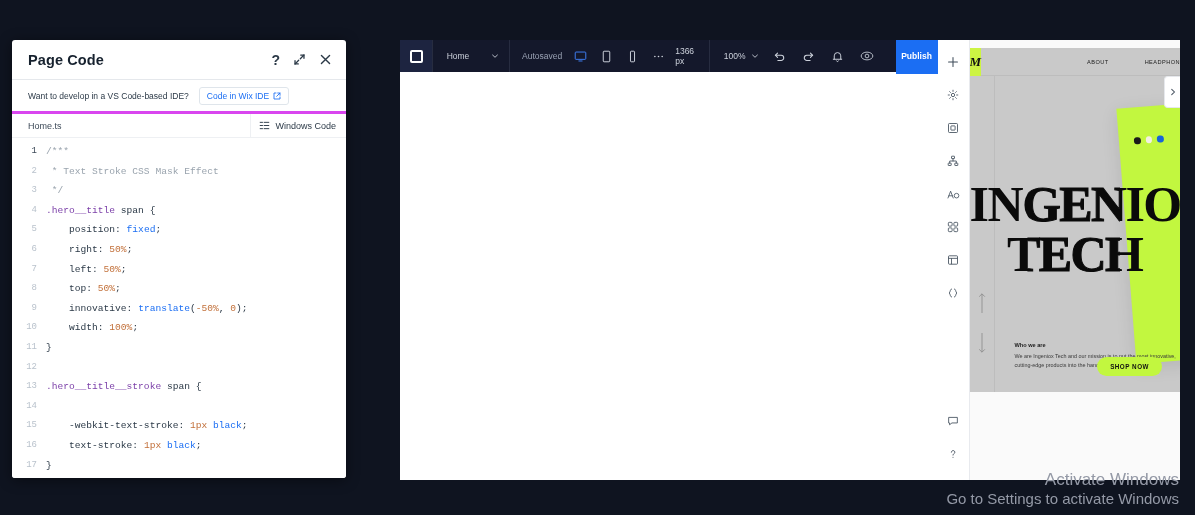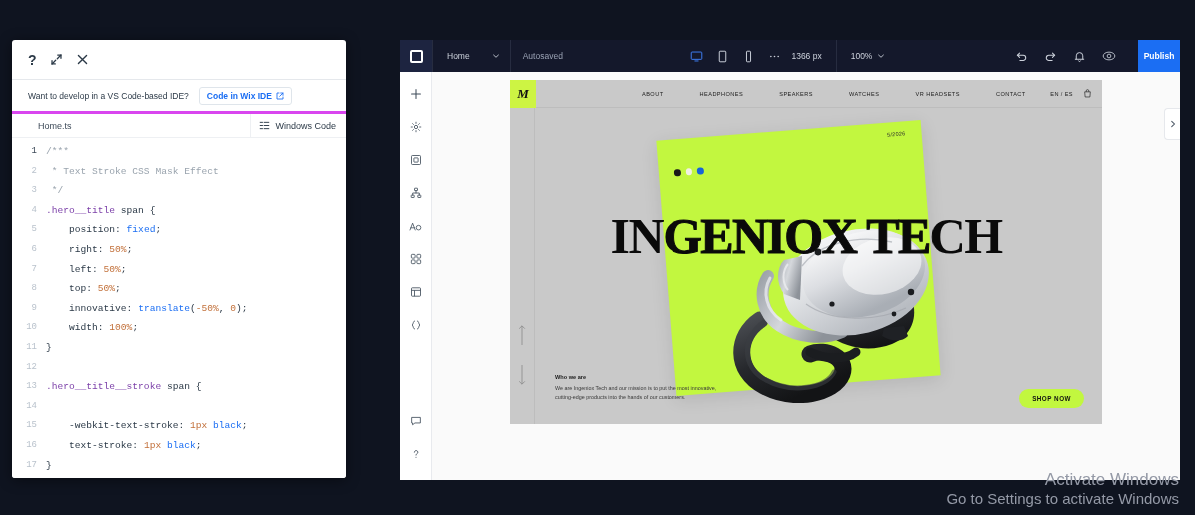--- a/index.html
+++ b/index.html
@@ -38,30 +38,30 @@
     display: flex; align-items: center;
     padding: 0 14px 0 16px;
     border-bottom: 3px solid #d946ef;
     background: #fff;
   }
   .cp-promo-text { font-size: 8.5px; color: #2b3947; }
   .cp-ide-btn {
     margin-left: 10px;
     border: 1px solid #dfe5eb; border-radius: 3px;
     padding: 3px 7px;
-    font-size: 8.5px; color: #1b6ef3; font-weight: bold;
+    font-size: 8.5px; color: #1b6ef3; font-weight: normal;
     display: inline-flex; align-items: center; gap: 4px;
     cursor: pointer; background: #fff;
   }
 
   .cp-tabbar {
     height: 24px; flex: 0 0 24px;
     display: flex; align-items: center;
     border-bottom: 1px solid #eef0f3;
-    padding-left: 26px; padding-right: 10px;
+    padding-left: 16px; padding-right: 10px;
     background: #fff;
   }
   .cp-tab { font-size: 9px; color: #3d4a58; flex: 1; cursor: pointer; }
   .cp-format {
     display: inline-flex; align-items: center; gap: 5px;
     font-size: 9px; color: #2b3947; cursor: pointer;
     border-left: 1px solid #eef0f3; padding-left: 8px; height: 100%;
   }
   .cp-format svg { display: block; }
 
@@ -84,21 +84,21 @@
   .k-prop { color: #2b3947; }
   .k-val { color: #1b6ef3; }
   .k-num { color: #c2703a; }
   .k-pun { color: #2b3947; }
 
   
   .editor {
     position: absolute; left: 400px; top: 40px;
     width: 780px; height: 440px;
     background: #fff;
-    display: flex; flex-direction: column;
+    display: flex; flex-direction: row;
     overflow: hidden;
   }
   .ed-topbar {
     height: 32px; flex: 0 0 32px;
     background: #14182b;
     display: flex; align-items: center;
     color: #d9dde6;
   }
   .ed-logo {
     width: 32px; height: 32px; flex: 0 0 32px;
@@ -257,20 +257,21 @@
   .wm1 { font-size: 17px; line-height: 22px; color: #9499a6; }
   .wm2 { font-size: 15px; line-height: 16px; color: #9499a6; }
 </style>
 </head>
 <body>
 
 <div id="root">
 
   <div class="code-panel">
     <div class="cp-header">
+      <div class="cp-title">Page Code</div>
       <div class="cp-actions">
         <span class="cp-ico q">?</span>
         <span class="cp-ico">
           <svg width="13" height="13" viewBox="0 0 16 16" fill="none" stroke="currentColor" stroke-width="1.6" stroke-linecap="round">
             <path d="M9.5 2.5h4v4"></path>
               <path d="M13.5 2.5L9 7"></path>
             <path d="M6.5 13.5h-4v-4"></path>
               <path d="M2.5 13.5L7 9"></path>
           </svg>
         </span>

